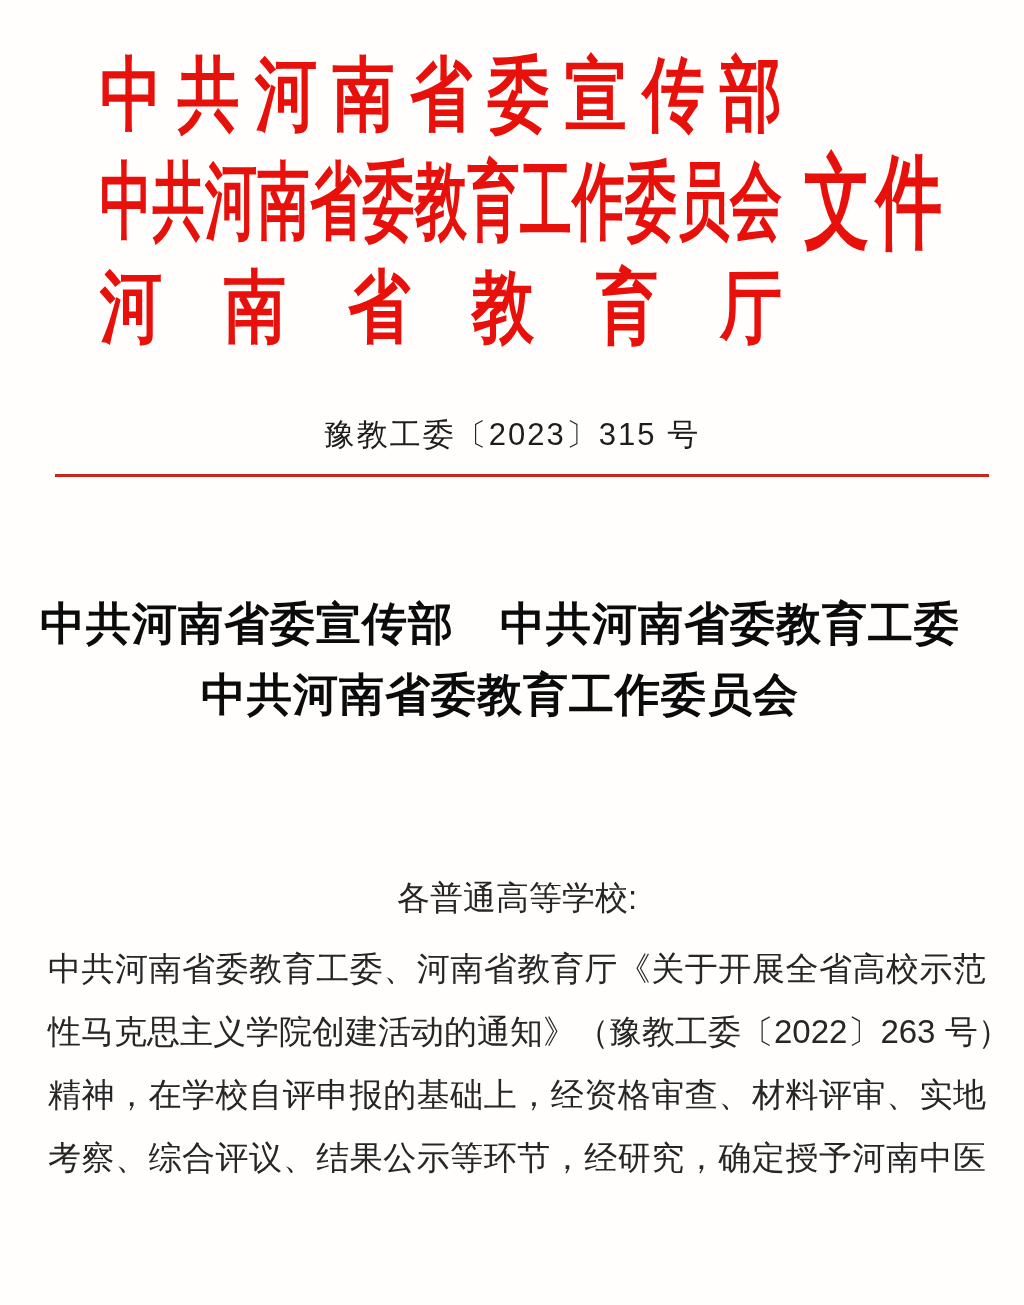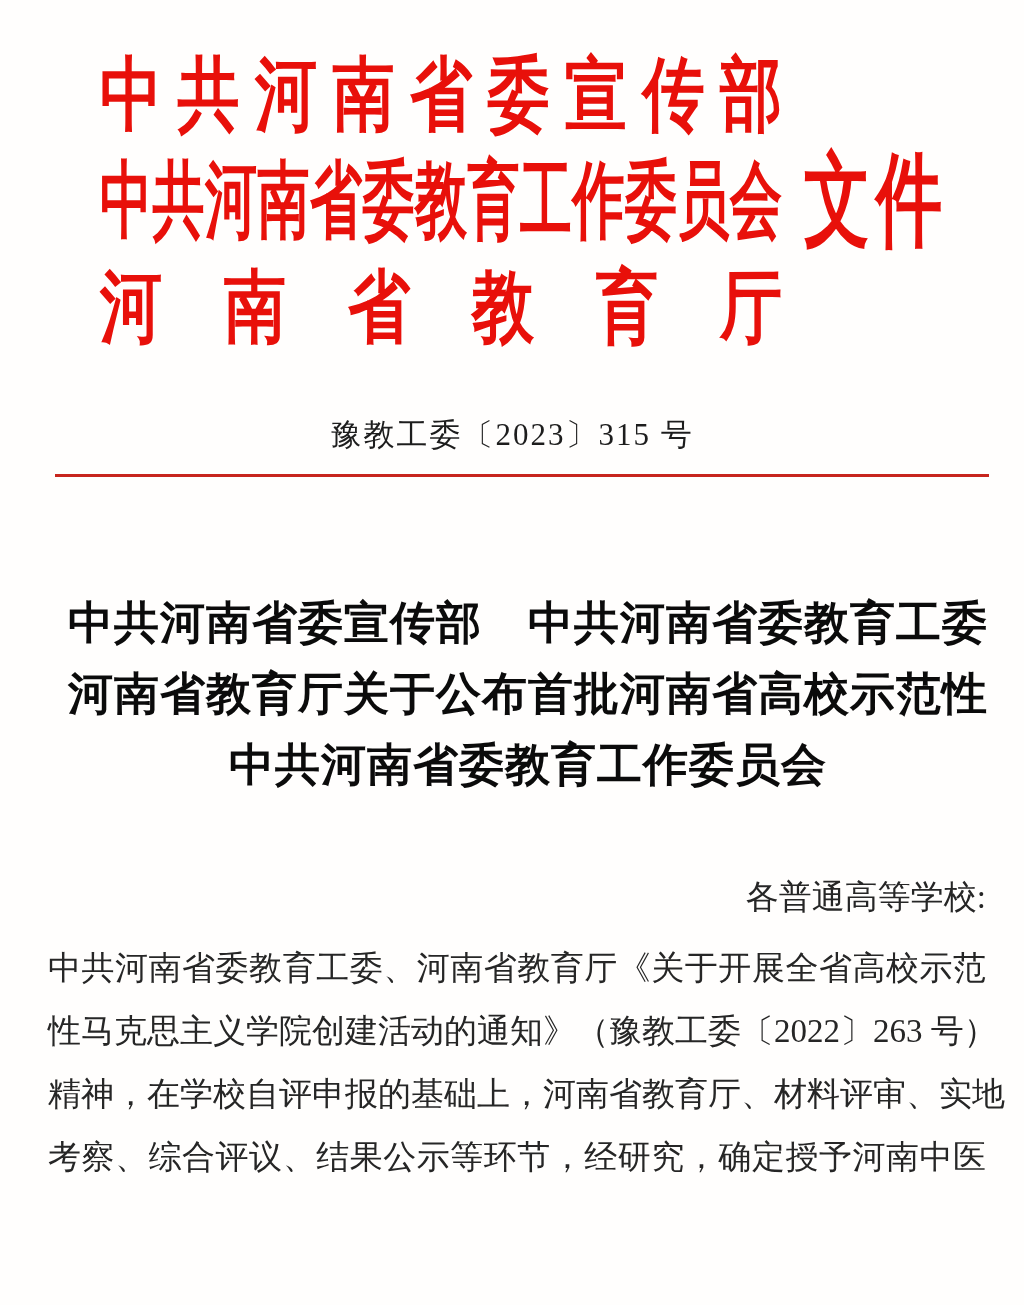--- a/index.html
+++ b/index.html
@@ -15,21 +15,21 @@
     padding: 0;
     background: #f2f2f2;
   }
   .page {
     position: relative;
     width: 1024px;
     height: 1305px;
     margin: 0 auto;
     background: var(--page-bg);
     overflow: hidden;
-    font-family: Liberation Serif, serif;
+    font-family: Liberation Sans, sans-serif;
   }
 
   
   .letterhead {
     position: absolute;
     top: 42px;
     left: 100px;
     width: 848px;
     display: flex;
     align-items: center;
@@ -93,21 +93,21 @@
     left: 55px;
     width: 934px;
     height: 3px;
     background: var(--divider-red);
   }
 
   
   .doc-title {
     position: absolute;
     top: 588px;
-    left: 44px;
+    left: 16px;
     width: 968px;
     text-align: center;
     color: var(--title-black);
     font-weight: bold;
     font-size: 45px;
     line-height: 71px;
     letter-spacing: 1px;
   }
 
   
@@ -115,21 +115,21 @@
     position: absolute;
     top: 866px;
     left: 48px;
     width: 938px;
     color: var(--body-black);
     font-size: 33px;
   }
   .salutation {
     height: 63px;
     line-height: 63px;
-    text-align: right;
+    text-align: center;
     margin-bottom: 8px;
   }
   .p-line {
     height: 63px;
     line-height: 63px;
     text-align: justify;
     text-align-last: justify;
     white-space: nowrap;
   }
   .p-line.first {
@@ -149,25 +149,24 @@
     </div>
     <div class="wenjian">文件</div>
   </div>
 
   <div class="doc-number">豫教工委〔2023〕315 号</div>
 
   <div class="divider"></div>
 
   <div class="doc-title">
     <div>中共河南省委宣传部　中共河南省委教育工委</div>
-    <div>河南省教育厅关于公布首批河南省高校示范性</div>
     <div>中共河南省委教育工作委员会</div>
   </div>
 
   <div class="doc-body">
     <div class="salutation">各普通高等学校:</div>
     <div class="p-line">中共河南省委教育工委、河南省教育厅《关于开展全省高校示范</div>
     <div class="p-line">性马克思主义学院创建活动的通知》（豫教工委〔2022〕263 号）</div>
-    <div class="p-line">精神，在学校自评申报的基础上，河南省教育厅、材料评审、实地</div>
+    <div class="p-line">精神，在学校自评申报的基础上，经资格审查、材料评审、实地</div>
     <div class="p-line">考察、综合评议、结果公示等环节，经研究，确定授予河南中医</div>
   </div>
 
 </div>
 
 </body></html>

